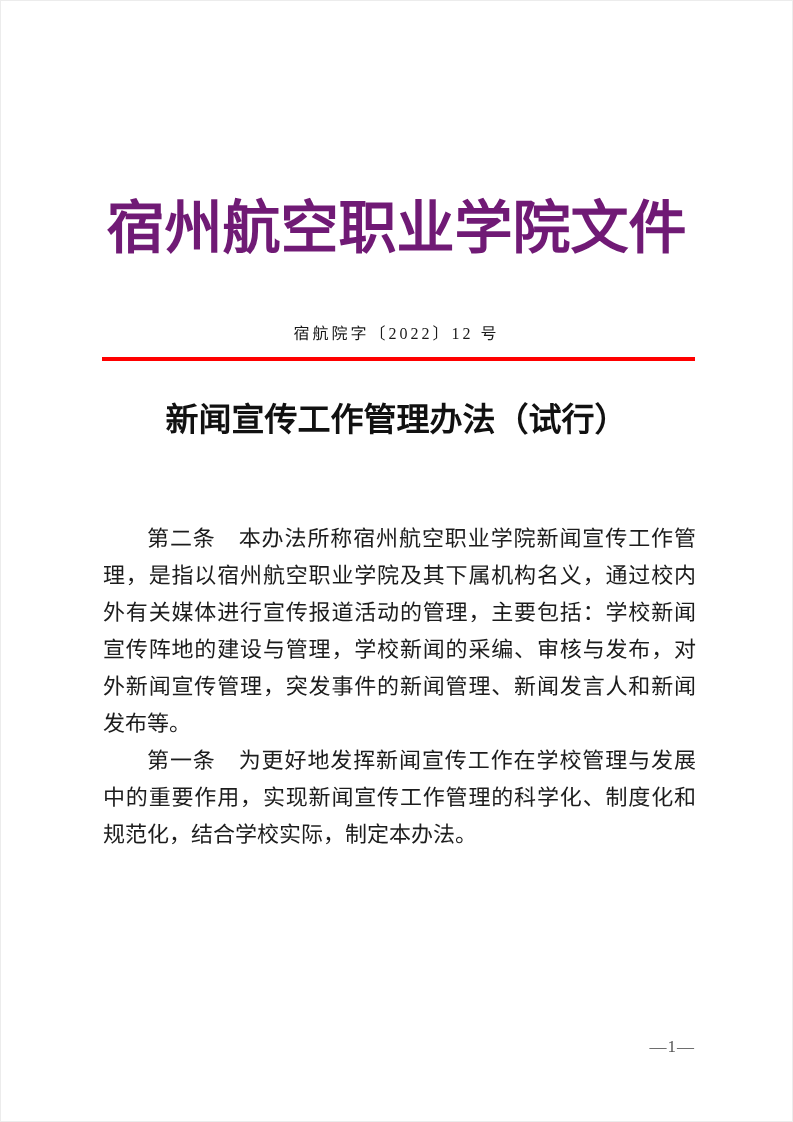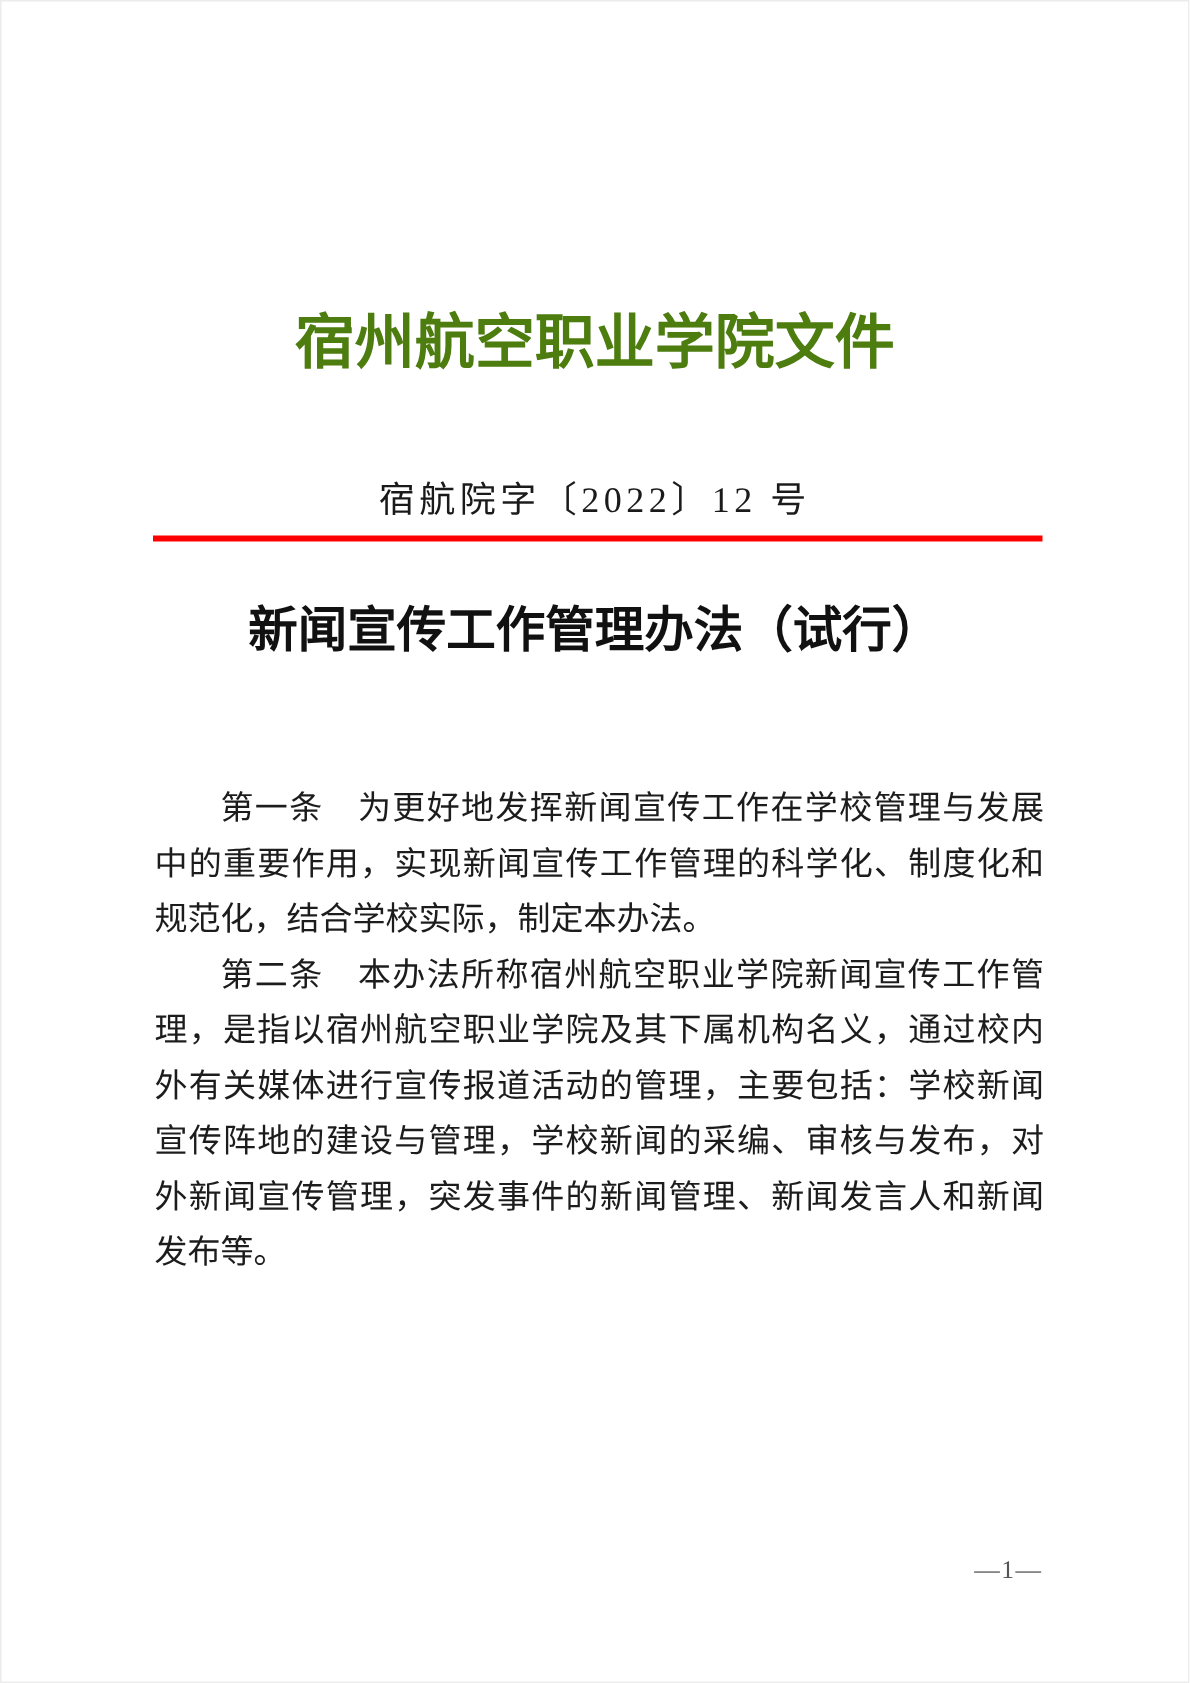--- a/index.html
+++ b/index.html
@@ -19,34 +19,34 @@
     font-family: "Liberation Serif", "DejaVu Serif", serif;
     color: #1a1a1a;
   }
   .org-title {
     position: absolute;
     top: 192px;
     left: 0;
     width: 100%;
     text-align: center;
     font-family: "Liberation Serif", "DejaVu Serif", serif;
-    font-size: 40px;
+    font-size: 58px;
     font-weight: bold;
-    color: #4d7c0f;
+    color: #701a75;
     letter-spacing: 0px;
     white-space: nowrap;
     line-height: 72px;
   }
   .doc-number {
     position: absolute;
     top: 320px;
     left: 0;
     width: 100%;
     text-align: center;
-    font-size: 24px;
+    font-size: 16px;
     letter-spacing: 3px;
     color: #1a1a1a;
     line-height: 26px;
   }
   .red-line {
     position: absolute;
     top: 356px;
     left: 101px;
     width: 593px;
     height: 4px;
@@ -109,19 +109,19 @@
   <div class="org-title">宿州航空职业学院文件</div>
 
   <div class="doc-number">宿航院字〔2022〕12 号</div>
 
   <div class="red-line"></div>
 
   <div class="doc-title">新闻宣传工作管理办法（试行）</div>
 
 
   <div class="body-text">
+    <p>第二条　本办法所称宿州航空职业学院新闻宣传工作管理，是指以宿州航空职业学院及其下属机构名义，通过校内外有关媒体进行宣传报道活动的管理，主要包括：学校新闻宣传阵地的建设与管理，学校新闻的采编、审核与发布，对外新闻宣传管理，突发事件的新闻管理、新闻发言人和新闻发布等。</p>
     <p>第一条　为更好地发挥新闻宣传工作在学校管理与发展中的重要作用，实现新闻宣传工作管理的科学化、制度化和规范化，结合学校实际，制定本办法。</p>
-    <p>第二条　本办法所称宿州航空职业学院新闻宣传工作管理，是指以宿州航空职业学院及其下属机构名义，通过校内外有关媒体进行宣传报道活动的管理，主要包括：学校新闻宣传阵地的建设与管理，学校新闻的采编、审核与发布，对外新闻宣传管理，突发事件的新闻管理、新闻发言人和新闻发布等。</p>
   </div>
 
   <div class="page-number">—1—</div>
 
 </div>
 
 </body></html>

